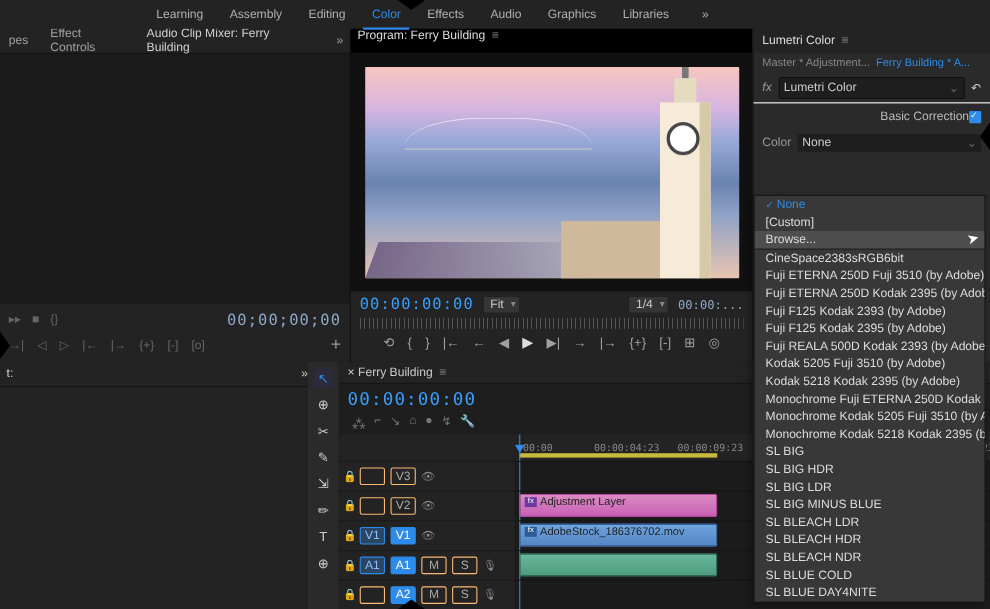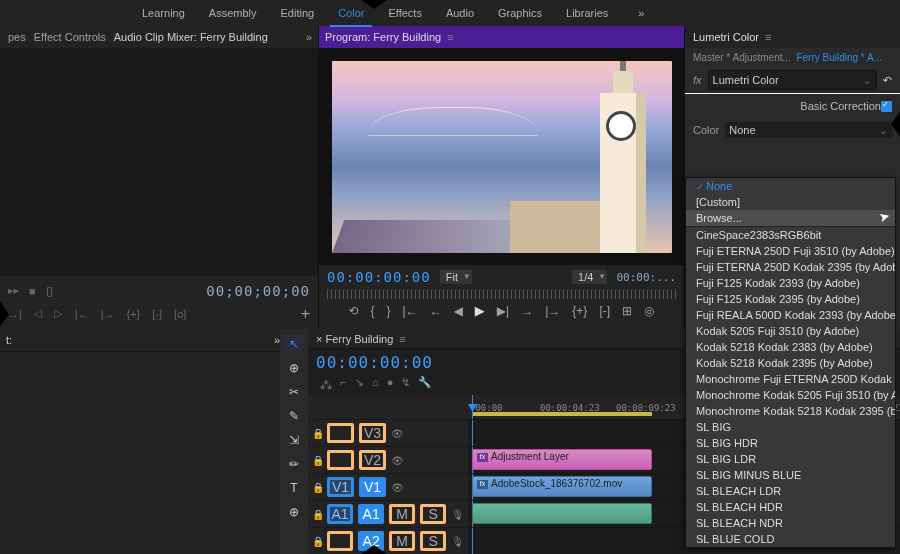--- a/index.html
+++ b/index.html
@@ -4,31 +4,31 @@
 <style>
 html,body{margin:0;padding:0;background:#000;font-family:"Segoe UI",Arial,sans-serif;font-size:11px;color:#ccc;overflow:hidden}
 .app{width:900px;height:554px;background:#232323;position:relative}
 .workspace-bar{height:26px;background:#232323;display:flex;align-items:center;padding-left:140px;gap:20px;color:#b0b0b0;position:relative}
 .workspace-bar .ws-item{cursor:pointer;padding:4px 2px}
 .workspace-bar .ws-item.active{color:#2d8ceb;position:relative}
 .workspace-bar .ws-item.active::after{content:"";position:absolute;left:-6px;right:-6px;bottom:-4px;height:2px;background:#2d8ceb}
 .workspace-bar .ws-more{margin-left:8px}
 .panel-row{display:flex;height:303px}
 .left-source{width:318px;background:#1e1e1e;display:flex;flex-direction:column}
-.tab-strip{display:flex;align-items:center;height:22px;background:#232323;padding-left:4px;color:#a0a0a0;border-bottom:1px solid #151515}
+.tab-strip{display:flex;align-items:center;height:22px;background:#232323;padding-left:4px;gap:12px;color:#a0a0a0;border-bottom:1px solid #151515}
 .tab-strip .tab{padding:3px 4px}
 .tab-strip .tab.active{color:#d0d0d0}
 .tab-strip .sp{flex:1}
 .tab-strip .chev{margin-right:6px}
 .source-body{flex:1;background:#1a1a1a}
 .source-controls{height:53px;background:#232323;display:flex;flex-direction:column;justify-content:center;padding:0 8px;gap:6px}
 .stc-row{display:flex;align-items:center;gap:10px;color:#666}
 .tc{font-family:monospace;font-size:14px;color:#8ea9c8;letter-spacing:1px}
 .program{flex:1;background:#1e1e1e;display:flex;flex-direction:column;border-left:1px solid #111}
-.program-head{height:22px;display:flex;align-items:center;padding-left:6px;color:#ddd;background:#4c1d95;border-bottom:1px solid #151515}
+.program-head{height:22px;display:flex;padding-left:6px;color:#ddd;background:#000000;border-bottom:1px solid #151515}
 .monitor{flex:1;background:#111;display:flex;align-items:center;justify-content:center}
 .monitor .pic{width:340px;height:192px;border-radius:1px;background:
  linear-gradient(180deg,#f7c6c0 0%,#d6b4e0 20%,#98a9d8 35%,#6a83b0 55%,#8fa2c6 70%,#e8c4b0 100%);
  position:relative;overflow:hidden}
 .pic .tower{position:absolute;right:26px;bottom:0;width:46px;height:160px;background:#f5ebd8;box-shadow:inset -10px 0 0 #d6c9a8}
 .pic .tower::before{content:"";position:absolute;top:-22px;left:13px;width:20px;height:22px;background:#e5dcc0}
 .pic .tower::after{content:"";position:absolute;top:-32px;left:20px;width:6px;height:10px;background:#777}
 .pic .clock{position:absolute;right:36px;top:50px;width:24px;height:24px;border-radius:50%;background:#fff;border:3px solid #444}
 .pic .bldg{position:absolute;right:72px;bottom:0;width:90px;height:52px;background:#cfb89c}
 .pic .road{position:absolute;left:0;bottom:0;width:60%;height:40px;background:linear-gradient(90deg,#768 0%,#aab 100%);transform:perspective(100px) rotateX(20deg);transform-origin:bottom}
@@ -68,21 +68,21 @@
 .tools .tl.active{background:#2b2b3b;color:#2d8ceb}
 .timeline{flex:1;background:#1e1e1e;display:flex;flex-direction:column}
 .tl-head{height:22px;display:flex;align-items:center;padding-left:8px;color:#ccc;border-bottom:1px solid #151515;background:#232323}
 .tl-top{display:flex;align-items:center;padding:4px 8px;gap:10px}
 .tl-top .big-tc{font-family:monospace;font-size:16px;color:#39a0ff;letter-spacing:1px}
 .tl-top .icons{display:flex;gap:8px;color:#777;margin-left:4px}
 .tl-body{display:flex;flex:1}
 .track-headers{width:160px;background:#232323;display:flex;flex-direction:column;padding-top:24px}
 .th-row{display:flex;align-items:center;height:26px;padding:0 4px;gap:5px;color:#888;font-size:10px;border-top:1px solid #1a1a1a}
 .th-row .lock{width:10px}
-.th-row .bar{width:21px;height:14px;border:3px solid #fdba74;border-radius:2px;display:flex;align-items:center;justify-content:center;font-size:14px;color:#aaa}
+.th-row .bar{width:21px;height:14px;border:1px solid #fdba74;border-radius:2px;display:flex;align-items:center;justify-content:center;font-size:11px;color:#aaa}
 .th-row .bar.on{background:#2d8ceb;border-color:#2d8ceb;color:#fff}
 .th-row .tgtV1{background:#2a4662;border-color:#2d8ceb;color:#8fbfff}
 .th-row .eye{width:12px}
 .tracks{flex:1;position:relative;background:#1b1b1b}
 .time-ruler{height:24px;background:#232323;display:flex;align-items:flex-end;position:relative;font-size:9px;color:#888}
 .time-ruler .tk{position:absolute;top:8px;font-family:monospace}
 .yellow{position:absolute;top:17px;height:4px;background:#c8ba3c}
 .playhead{position:absolute;top:0;bottom:0;width:1px;background:#2d8ceb}
 .playhead::before{content:"";position:absolute;top:9px;left:-4px;width:9px;height:8px;background:#2d8ceb;clip-path:polygon(0 0,100% 0,50% 100%)}
 .track{height:26px;border-top:1px solid #151515;position:relative}
@@ -328,21 +328,20 @@
   <div class="mi">[Custom]</div>
   <div class="mi hover">Browse...</div>
   <div class="sep"></div>
   <div class="mi">CineSpace2383sRGB6bit</div>
   <div class="mi">Fuji ETERNA 250D Fuji 3510 (by Adobe)</div>
   <div class="mi">Fuji ETERNA 250D Kodak 2395 (by Adobe)</div>
   <div class="mi">Fuji F125 Kodak 2393 (by Adobe)</div>
   <div class="mi">Fuji F125 Kodak 2395 (by Adobe)</div>
   <div class="mi">Fuji REALA 500D Kodak 2393 (by Adobe)</div>
   <div class="mi">Kodak 5205 Fuji 3510 (by Adobe)</div>
-  <div class="mi">Kodak 5218 Kodak 2383 (by Adobe)</div>
   <div class="mi">Kodak 5218 Kodak 2395 (by Adobe)</div>
   <div class="mi">Monochrome Fuji ETERNA 250D Kodak 2395 (by Adobe)</div>
   <div class="mi">Monochrome Kodak 5205 Fuji 3510 (by Adobe)</div>
   <div class="mi">Monochrome Kodak 5218 Kodak 2395 (by Adobe)</div>
   <div class="mi">SL BIG</div>
   <div class="mi">SL BIG HDR</div>
   <div class="mi">SL BIG LDR</div>
   <div class="mi">SL BIG MINUS BLUE</div>
   <div class="mi">SL BLEACH LDR</div>
   <div class="mi">SL BLEACH HDR</div>

